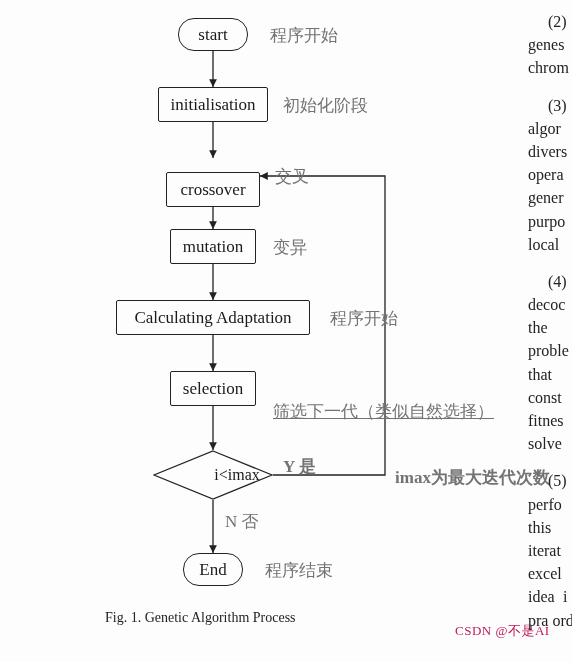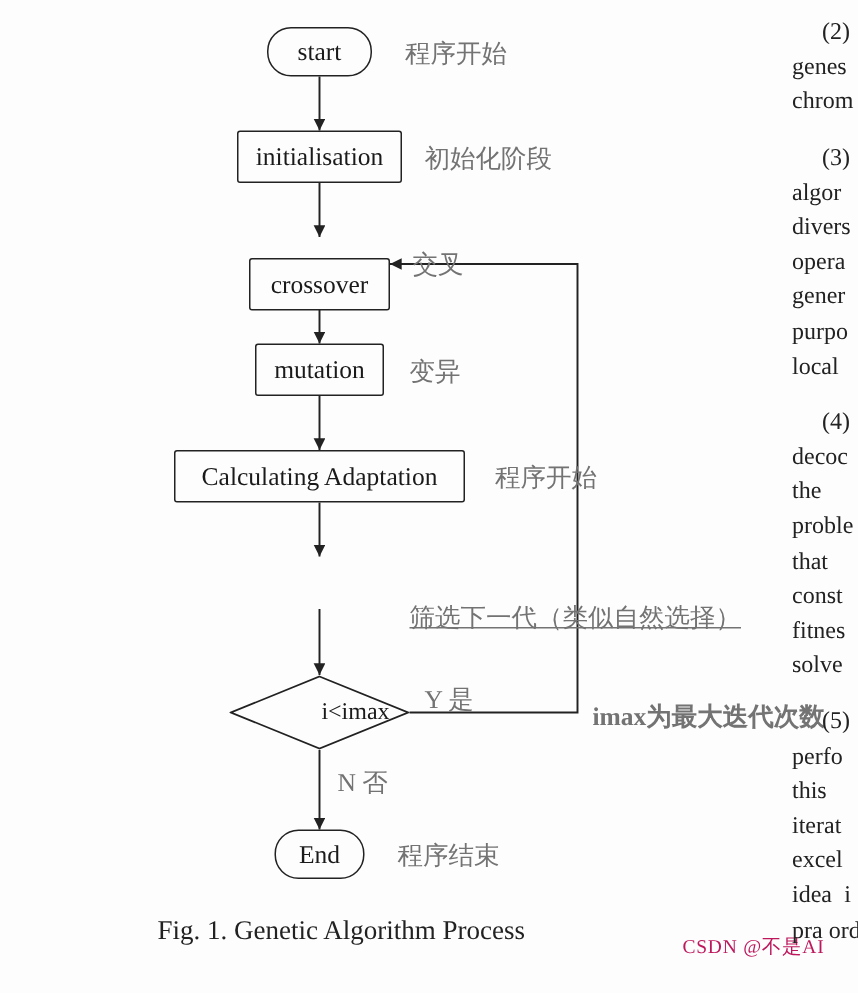--- a/index.html
+++ b/index.html
@@ -41,21 +41,21 @@
   .decision svg { position: absolute; left:0; top:0; width:100%; height:100%; }
   .decision .dtext { position: relative; z-index: 2; margin-left: 48px; }
   .annot {
     position: absolute;
     font-size: 17px;
     color: #737373;
     white-space: nowrap;
   }
   .caption {
     position: absolute;
-    font-size: 18px;
+    font-size: 14px;
     color: #222;
   }
   .watermark {
     position: absolute;
     font-size: 13px;
     color: #be185d;
     letter-spacing: 0.5px;
   }
   .rtext {
     position: absolute;
@@ -119,29 +119,32 @@
   <div class="node process" style="left:170px; top:229px; width:86px; height:35px;">
     <span>mutation</span>
   </div>
   <div class="annot" style="left:273px; top:236px;">变异</div>
 
   <div class="node process" style="left:116px; top:300px; width:194px; height:35px;">
     <span>Calculating Adaptation</span>
   </div>
   <div class="annot" style="left:330px; top:307px;">程序开始</div>
 
+  <div class="node process" style="left:170px; top:371px; width:86px; height:35px;">
+    <span>selection</span>
+  </div>
   <div class="annot" style="left:273px; top:400px;text-decoration:underline;">筛选下一代（类似自然选择）</div>
 
   <div class="decision" style="left:153px; top:450px;">
     <svg viewBox="0 0 120 50" preserveAspectRatio="none">
       <polygon points="60,1 119,25 60,49 1,25" fill="#fdfdfd" stroke="#222" stroke-width="1.2"></polygon>
     </svg>
     <span class="dtext">i&lt;imax</span>
   </div>
-  <div class="annot" style="left:283px; top:455px;">Y 是</div>
+  <div class="annot" style="left:283px; top:455px;font-weight:bold;">Y 是</div>
   <div class="annot" style="left:225px; top:510px;">N 否</div>
   <div class="annot" style="left:395px; top:466px;font-weight:bold;">imax为最大迭代次数</div>
 
   <div class="node terminator" style="left:183px; top:553px; width:60px; height:33px;">
     <span>End</span>
   </div>
   <div class="annot" style="left:265px; top:559px;">程序结束</div>
 
   <div class="caption" style="left:105px; top:610px;">Fig. 1.    Genetic Algorithm Process</div>
 

